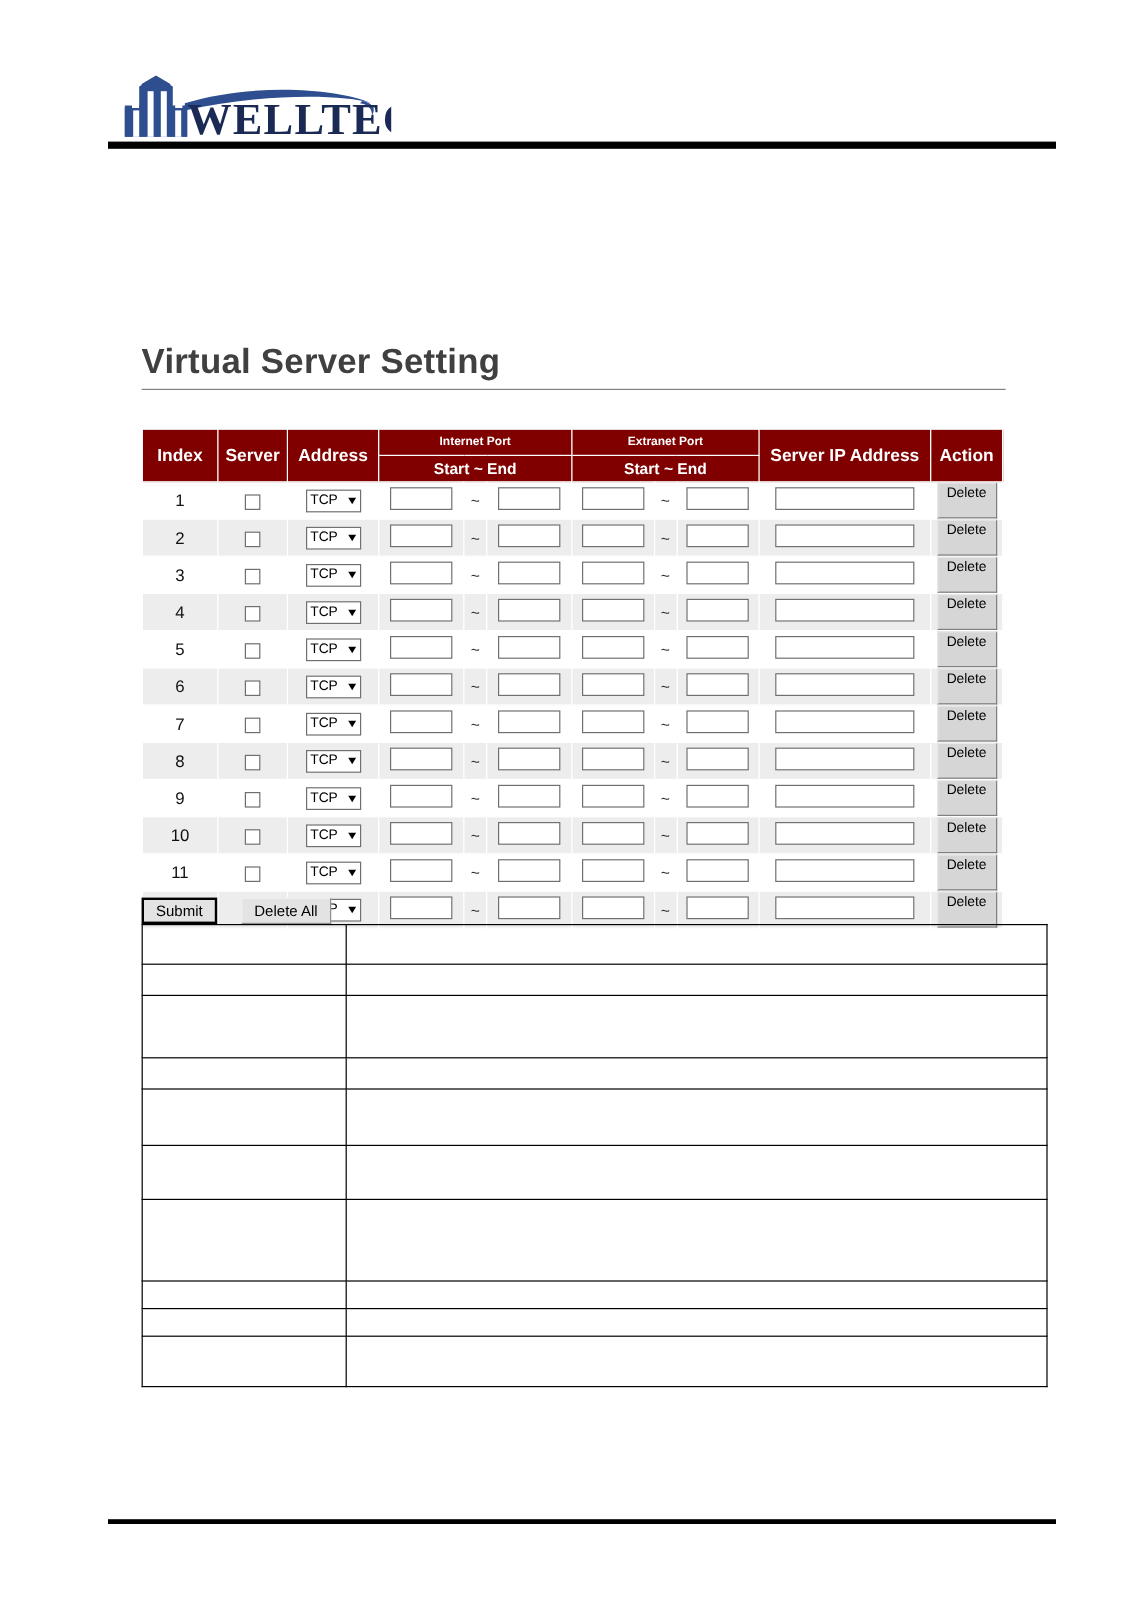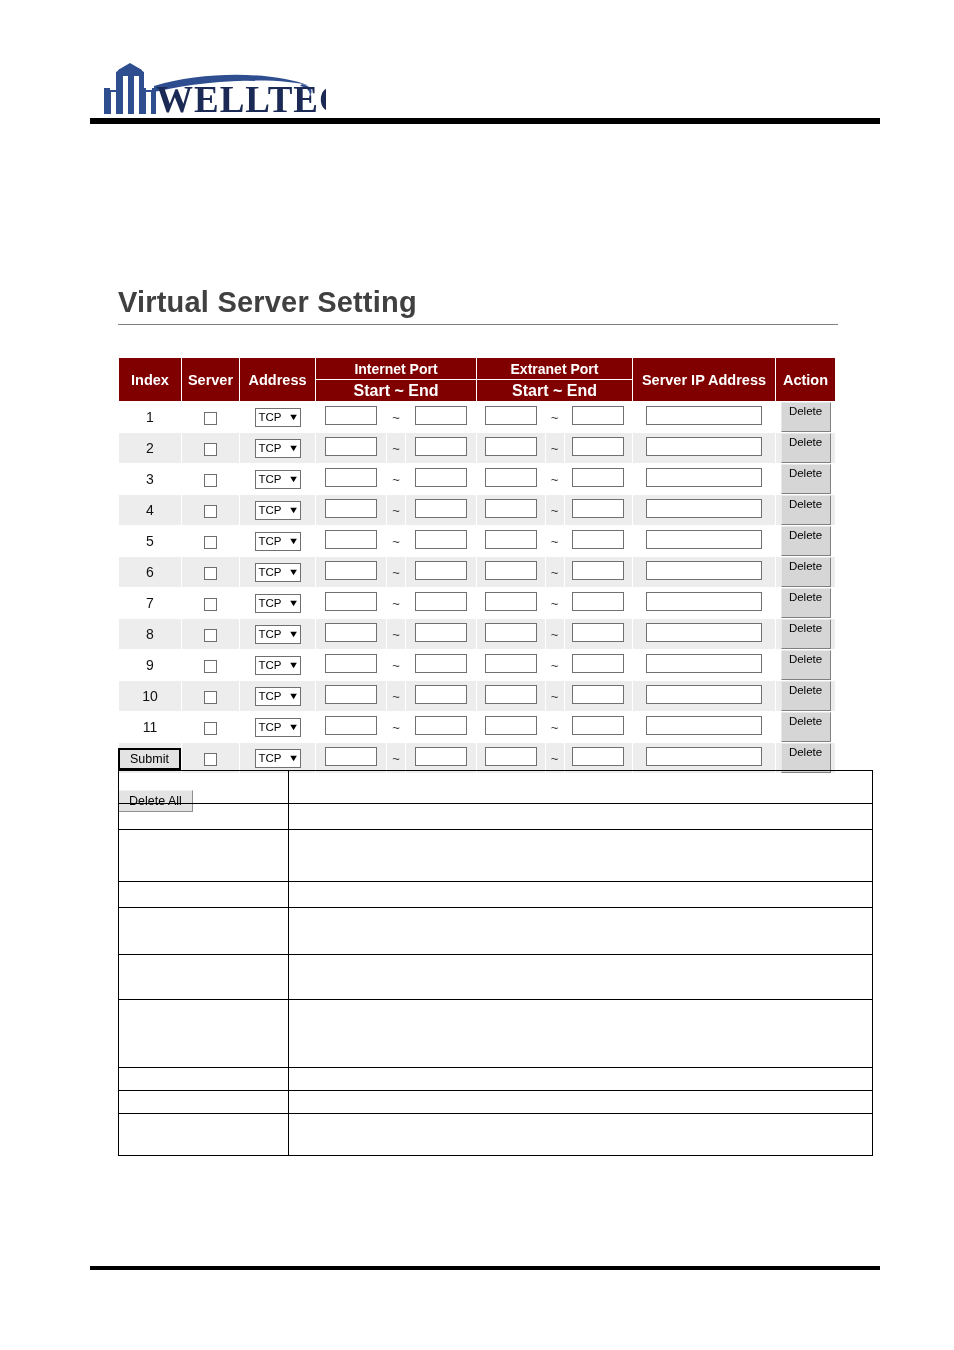--- a/index.html
+++ b/index.html
@@ -78,22 +78,22 @@
   .hdr {
     background: #800000;
     color: #ffffff;
     font-weight: bold;
     text-align: center;
     font-size: 14.5px;
     border: 1px solid #ffffff;
     white-space: nowrap;
   }
   .hdr.span2 { height: 42px; }
-  .hdr.sub { height: 21px; font-size: 16px; }
-  .hdr.top { height: 21px; font-size: 14px; }
+  .hdr.sub { height: 21px; font-size: 13px; }
+  .hdr.top { height: 21px; font-size: 10px; }
 
   
   tr.row-odd td { background: #ffffff; }
   tr.row-even td { background: #ededed; }
   .vs-table tbody td {
     height: 26.5px;
     text-align: center;
     vertical-align: middle;
     border: 1px solid #ffffff;
   }
@@ -160,21 +160,20 @@
   }
 
   
   .actions {
     position: absolute;
     left: 118px;
     top: 748px;
     display: flex;
     align-items: flex-start;
     gap: 20px;
-    flex-direction: column;
   }
   .btn {
     height: 22px;
     line-height: 20px;
     font-size: 12.5px;
     text-align: center;
     background: #e3e3e3;
     border: 1px solid #909090;
     border-top-color: #f2f2f2;
     border-left-color: #f2f2f2;

